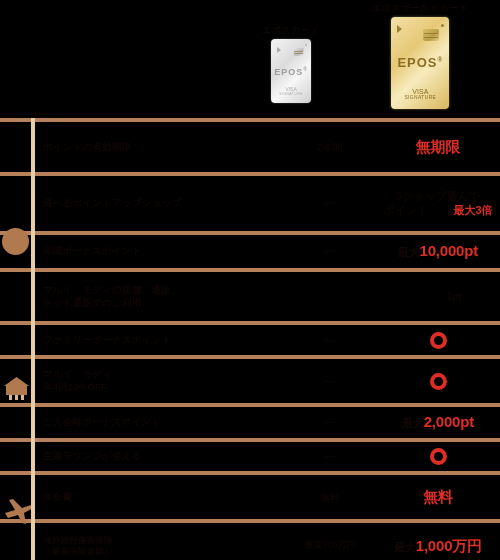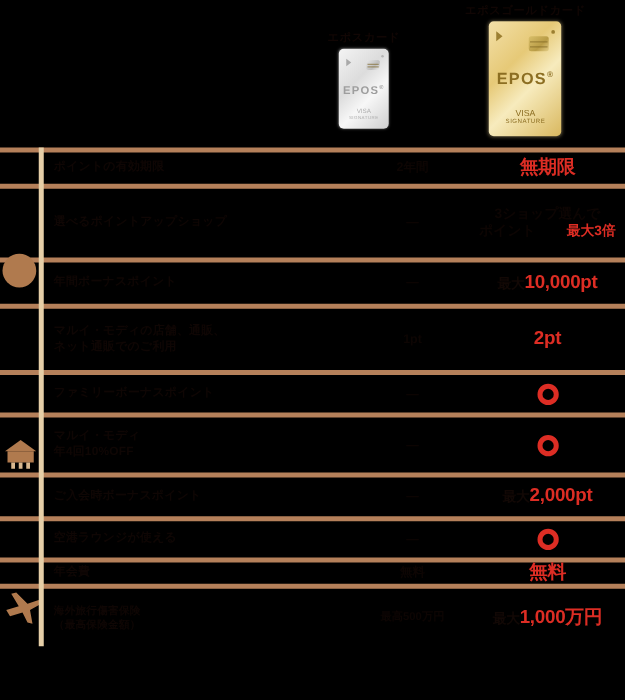--- a/index.html
+++ b/index.html
@@ -150,21 +150,21 @@
       </div>
     </div>
 
   </div>
 
   <div id="table">
     <div class="vrule"></div>
 
     <div class="rule"></div>
 
-    <div class="row" style="height:25px">
+    <div class="row" style="height:50px">
       <div class="cell-icon"></div>
       <div class="cell-label">ポイントの有効期限</div>
       <div class="cell-mid">2年間</div>
       <div class="cell-gold">
         <span class="gold-big">無期限</span>
       </div>
     </div>
     <div class="rule"></div>
 
     <div class="row" style="height:55px">
@@ -190,23 +190,20 @@
         <span class="gold-big"><span class="dk">最大</span><span>10,000pt</span></span>
       </div>
     </div>
     <div class="rule"></div>
 
     <div class="row" style="height:49px">
       <div class="cell-icon"></div>
       <div class="cell-label" style="white-space:pre-line">マルイ・モディの店舗、通販、
 ネット通販でのご利用</div>
       <div class="cell-mid">1pt</div>
-      <div class="cell-gold">
-        <span class="gold-big">2pt</span>
-      </div>
     </div>
     <div class="rule"></div>
 
     <div class="row" style="height:30px">
       <div class="cell-icon"></div>
       <div class="cell-label">ファミリーボーナスポイント</div>
       <div class="cell-mid">—</div>
       <div class="cell-gold">
         <span class="mark-o"></span>
       </div>
@@ -247,21 +244,21 @@
     <div class="row" style="height:29px">
       <div class="cell-icon"></div>
       <div class="cell-label">空港ラウンジが使える</div>
       <div class="cell-mid">—</div>
       <div class="cell-gold">
         <span class="mark-o"></span>
       </div>
     </div>
     <div class="rule"></div>
 
-    <div class="row" style="height:17px">
+    <div class="row" style="height:44px">
       <div class="cell-icon">
         <span class="ico ico-plane" style="top:22px">
           <svg viewBox="0 0 32 28" width="32" height="28" aria-hidden="true">
             <path d="M3 16 L13 13 L7 3 L11 2 L20 11 L29 8 L31 11 L22 16 L24 27 L20 26 L16 18 L6 21 Z" fill="#b07a4e"></path>
           </svg>
         </span>
       </div>
       <div class="cell-label">年会費</div>
       <div class="cell-mid">無料</div>
       <div class="cell-gold">

